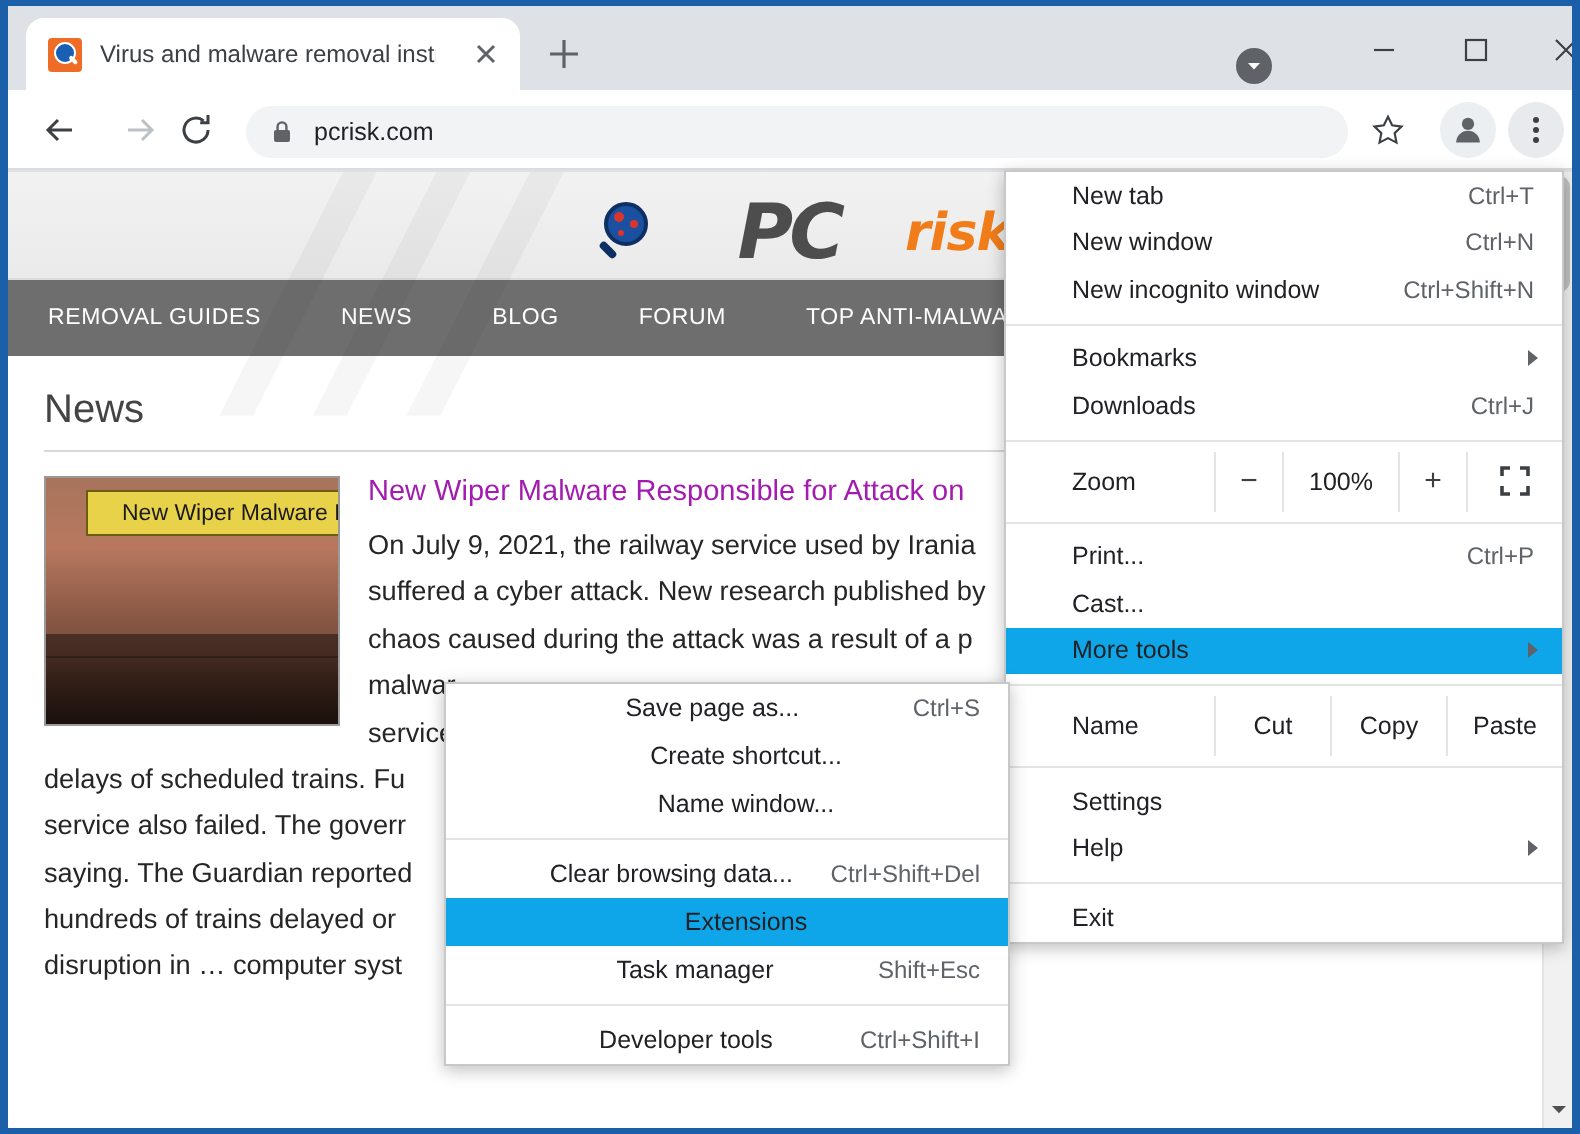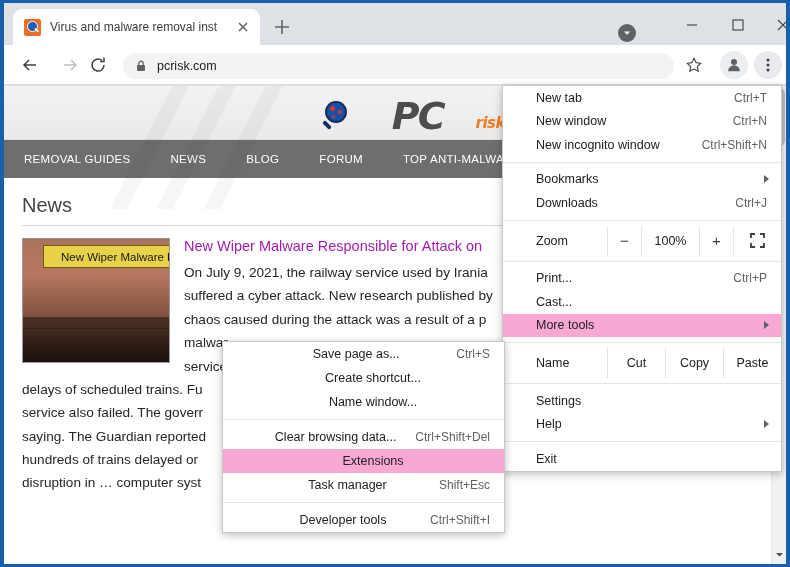--- a/index.html
+++ b/index.html
@@ -190,21 +190,21 @@
   }
   .logo-pc {
     font-family: "DejaVu Sans", sans-serif;
     font-weight: bold; font-style: italic;
     font-size: 38px; color: #4d4d4d;
     letter-spacing: -2px; line-height: 0.95;
   }
   .logo-risk {
     font-family: "DejaVu Sans", sans-serif;
     font-weight: bold; font-style: italic;
-    font-size: 15px; color: #f07d1a;
+    font-size: 26px; color: #f07d1a;
     margin-left: -4px; margin-bottom: 2px;
     letter-spacing: -0.5px;
   }
   .nav {
     height: 38px;
     background: #6e6e6e;
     display: flex; align-items: center;
   }
   .nav a {
     color: #ffffff;
@@ -305,21 +305,21 @@
   .mi .lbl { flex: 1; }
   .mi .acc { color: #5f6368; font-size: 12px; }
   .mi .caret {
     position: absolute; right: 12px; top: 50%;
     transform: translateY(-50%);
     width: 0; height: 0;
     border-left: 5px solid #5f6368;
     border-top: 4px solid transparent;
     border-bottom: 4px solid transparent;
   }
-  .mi.hl { background: #f9a8d4; }
+  .mi.hl { background: #0ea5e9; }
   .sep { height: 1px; background: #e4e4e4; margin: 5px 0; }
   .row-zoom, .row-edit {
     display: flex; align-items: stretch;
     height: 30px;
   }
   .row-zoom .cell, .row-edit .cell {
     display: flex; align-items: center; justify-content: center;
     border-left: 1px solid #e4e4e4;
   }
   .row-zoom .z-label, .row-edit .e-label {

